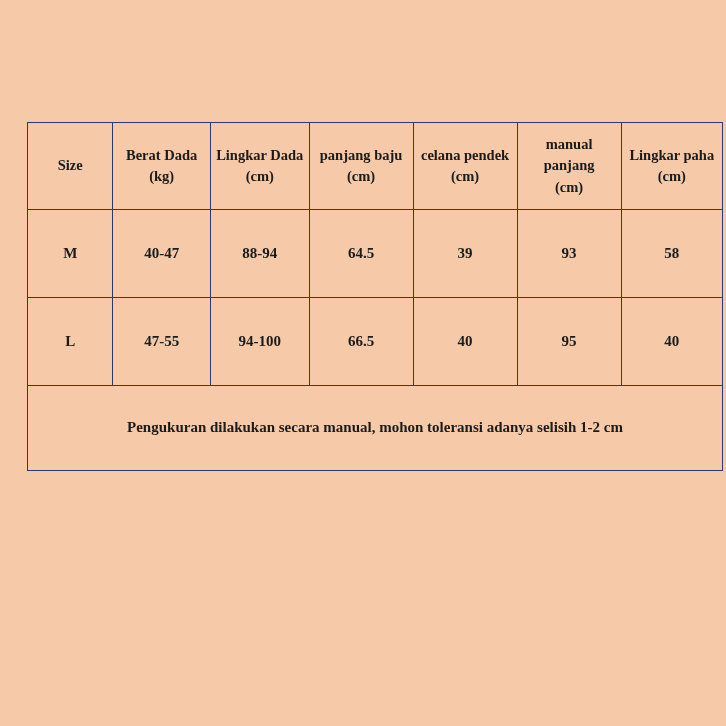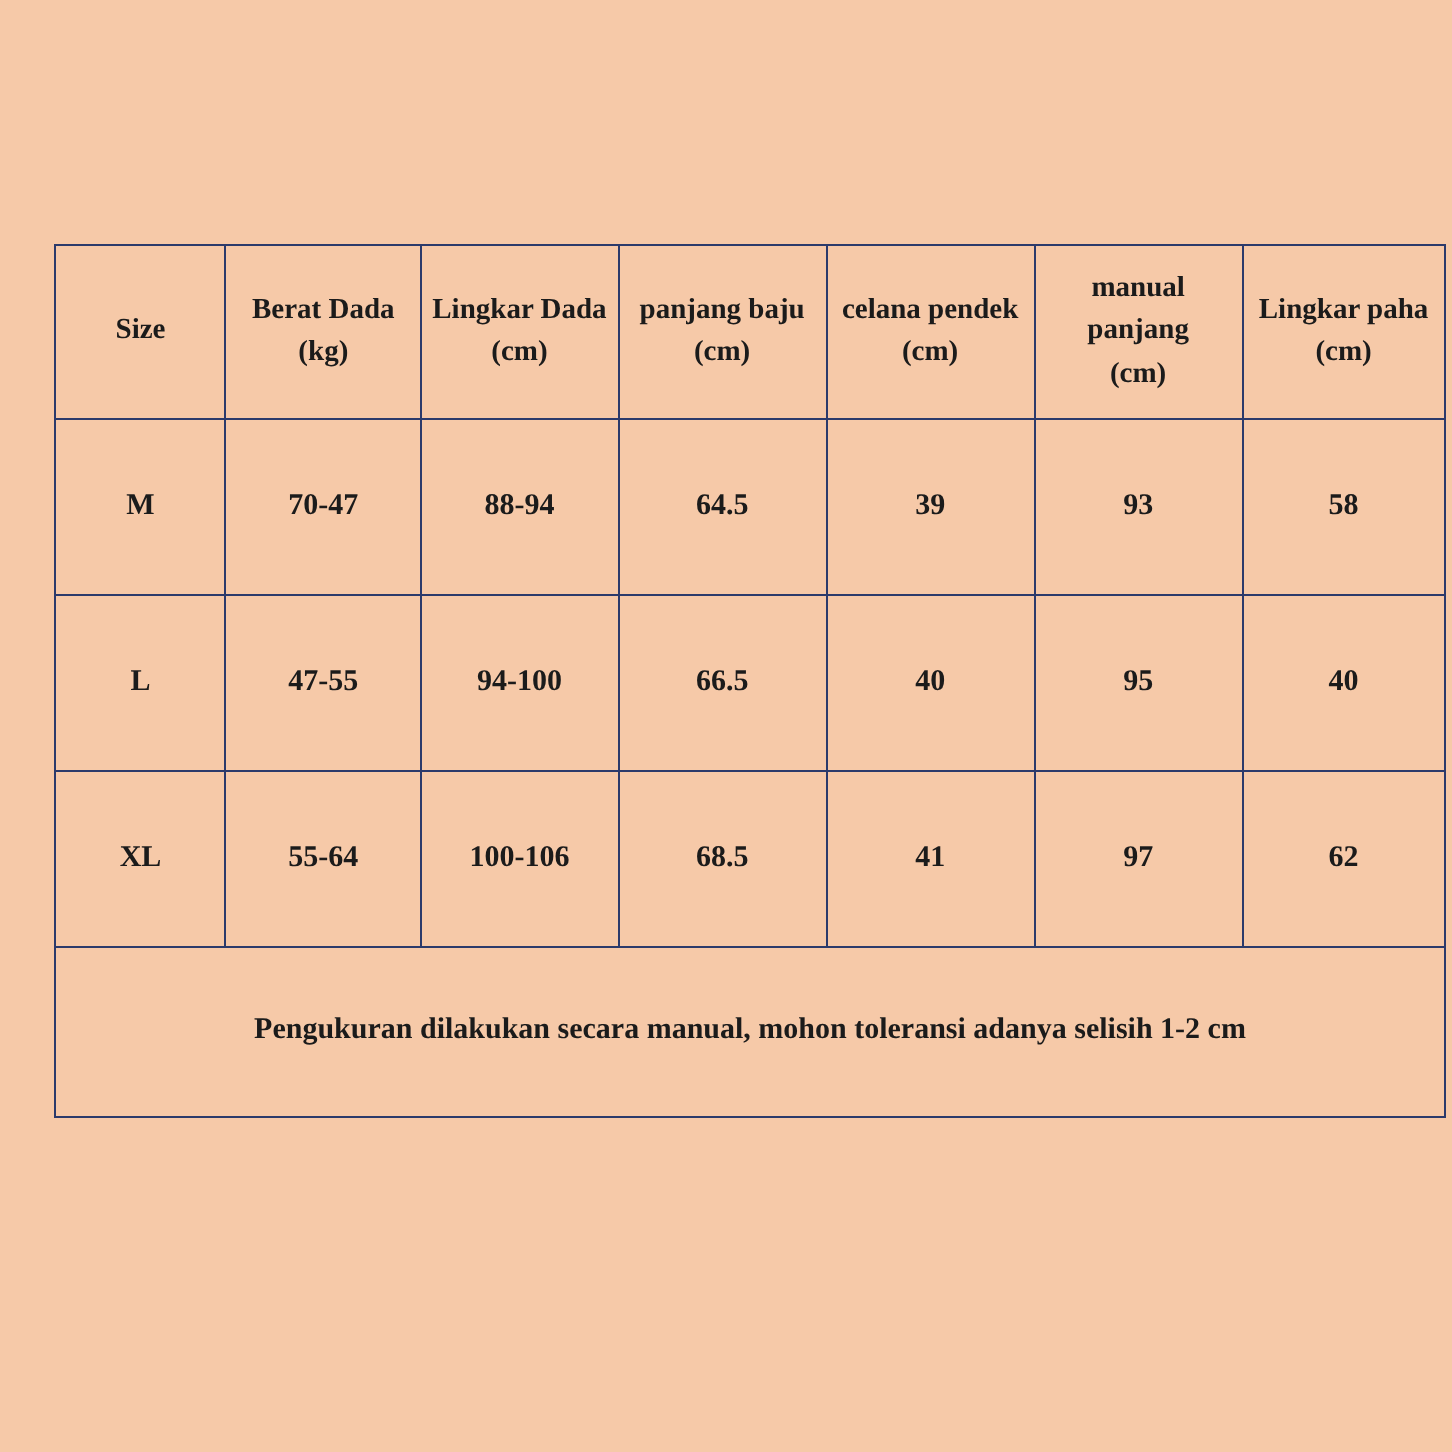--- a/index.html
+++ b/index.html
@@ -98,47 +98,38 @@
             <span class="hdr-line2">(cm)</span>
           </td>
           <td class="col-6">
             <span>Lingkar paha</span>
             <span class="hdr-line2">(cm)</span>
           </td>
         </tr>
 
         <tr class="data-row">
           <td>M</td>
-          <td>70-47</td>
+          <td>40-47</td>
           <td>88-94</td>
           <td>64.5</td>
           <td>39</td>
           <td>93</td>
           <td>58</td>
         </tr>
 
         <tr class="data-row">
           <td>L</td>
           <td>47-55</td>
           <td>94-100</td>
           <td>66.5</td>
           <td>40</td>
           <td>95</td>
           <td>40</td>
         </tr>
 
-        <tr class="data-row">
-          <td>XL</td>
-          <td>55-64</td>
-          <td>100-106</td>
-          <td>68.5</td>
-          <td>41</td>
-          <td>97</td>
-          <td>62</td>
-        </tr>
 
 
         <tr class="note-row">
           <td colspan="7">Pengukuran dilakukan secara manual, mohon toleransi adanya selisih 1-2 cm</td>
         </tr>
       </tbody>
     </table>
   </div>
 </div>
 

